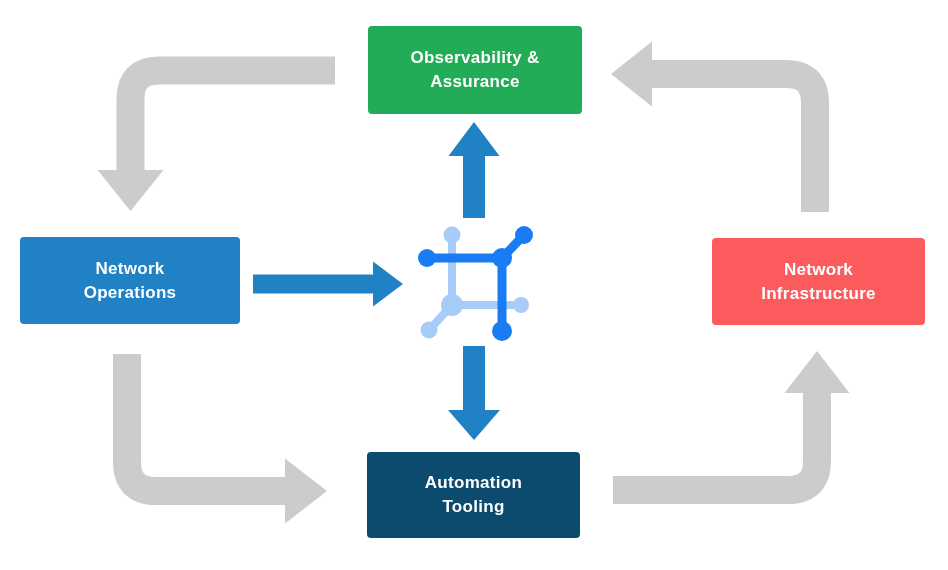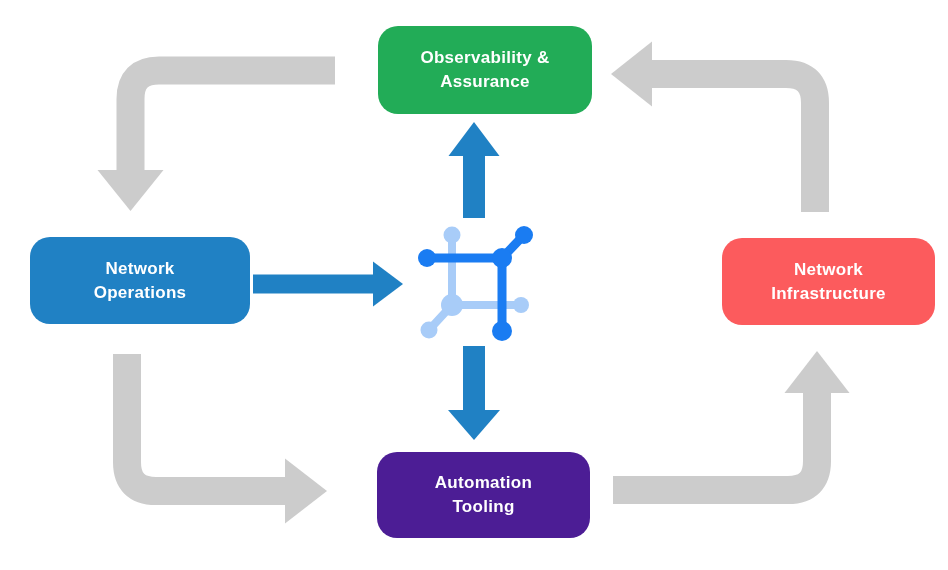--- a/index.html
+++ b/index.html
@@ -18,26 +18,25 @@
     display: block;
   }
   .center-icon {
     position: absolute;
     left: 412px; top: 219px;
     width: 126px; height: 126px;
     display: block;
   }
   .node {
     position: absolute;
-    border-radius: 20px;
+    border-radius: 4px;
     display: flex;
     align-items: center;
     justify-content: center;
     text-align: center;
-    margin-left: 10px;
   }
   .node .label {
     color: #ffffff;
     font-size: 17px;
     font-weight: 700;
     line-height: 1.4;
     letter-spacing: 0.3px;
     white-space: pre-line;
   }
   .node-observability { left: 368px; top: 26px;  width: 214px; height: 88px; }
@@ -111,18 +110,18 @@
 Assurance</span>
   </div>
   <div class="node node-operations" style="background-color: rgb(32, 129, 196);">
     <span class="label">Network
 Operations</span>
   </div>
   <div class="node node-infrastructure" style="background-color: rgb(252, 91, 93);">
     <span class="label">Network
 Infrastructure</span>
   </div>
-  <div class="node node-automation" style="background-color: #4c1d95;">
+  <div class="node node-automation" style="background-color: #0c4a6e;">
     <span class="label">Automation
 Tooling</span>
   </div>
 
 </div>
 
 </body></html>

